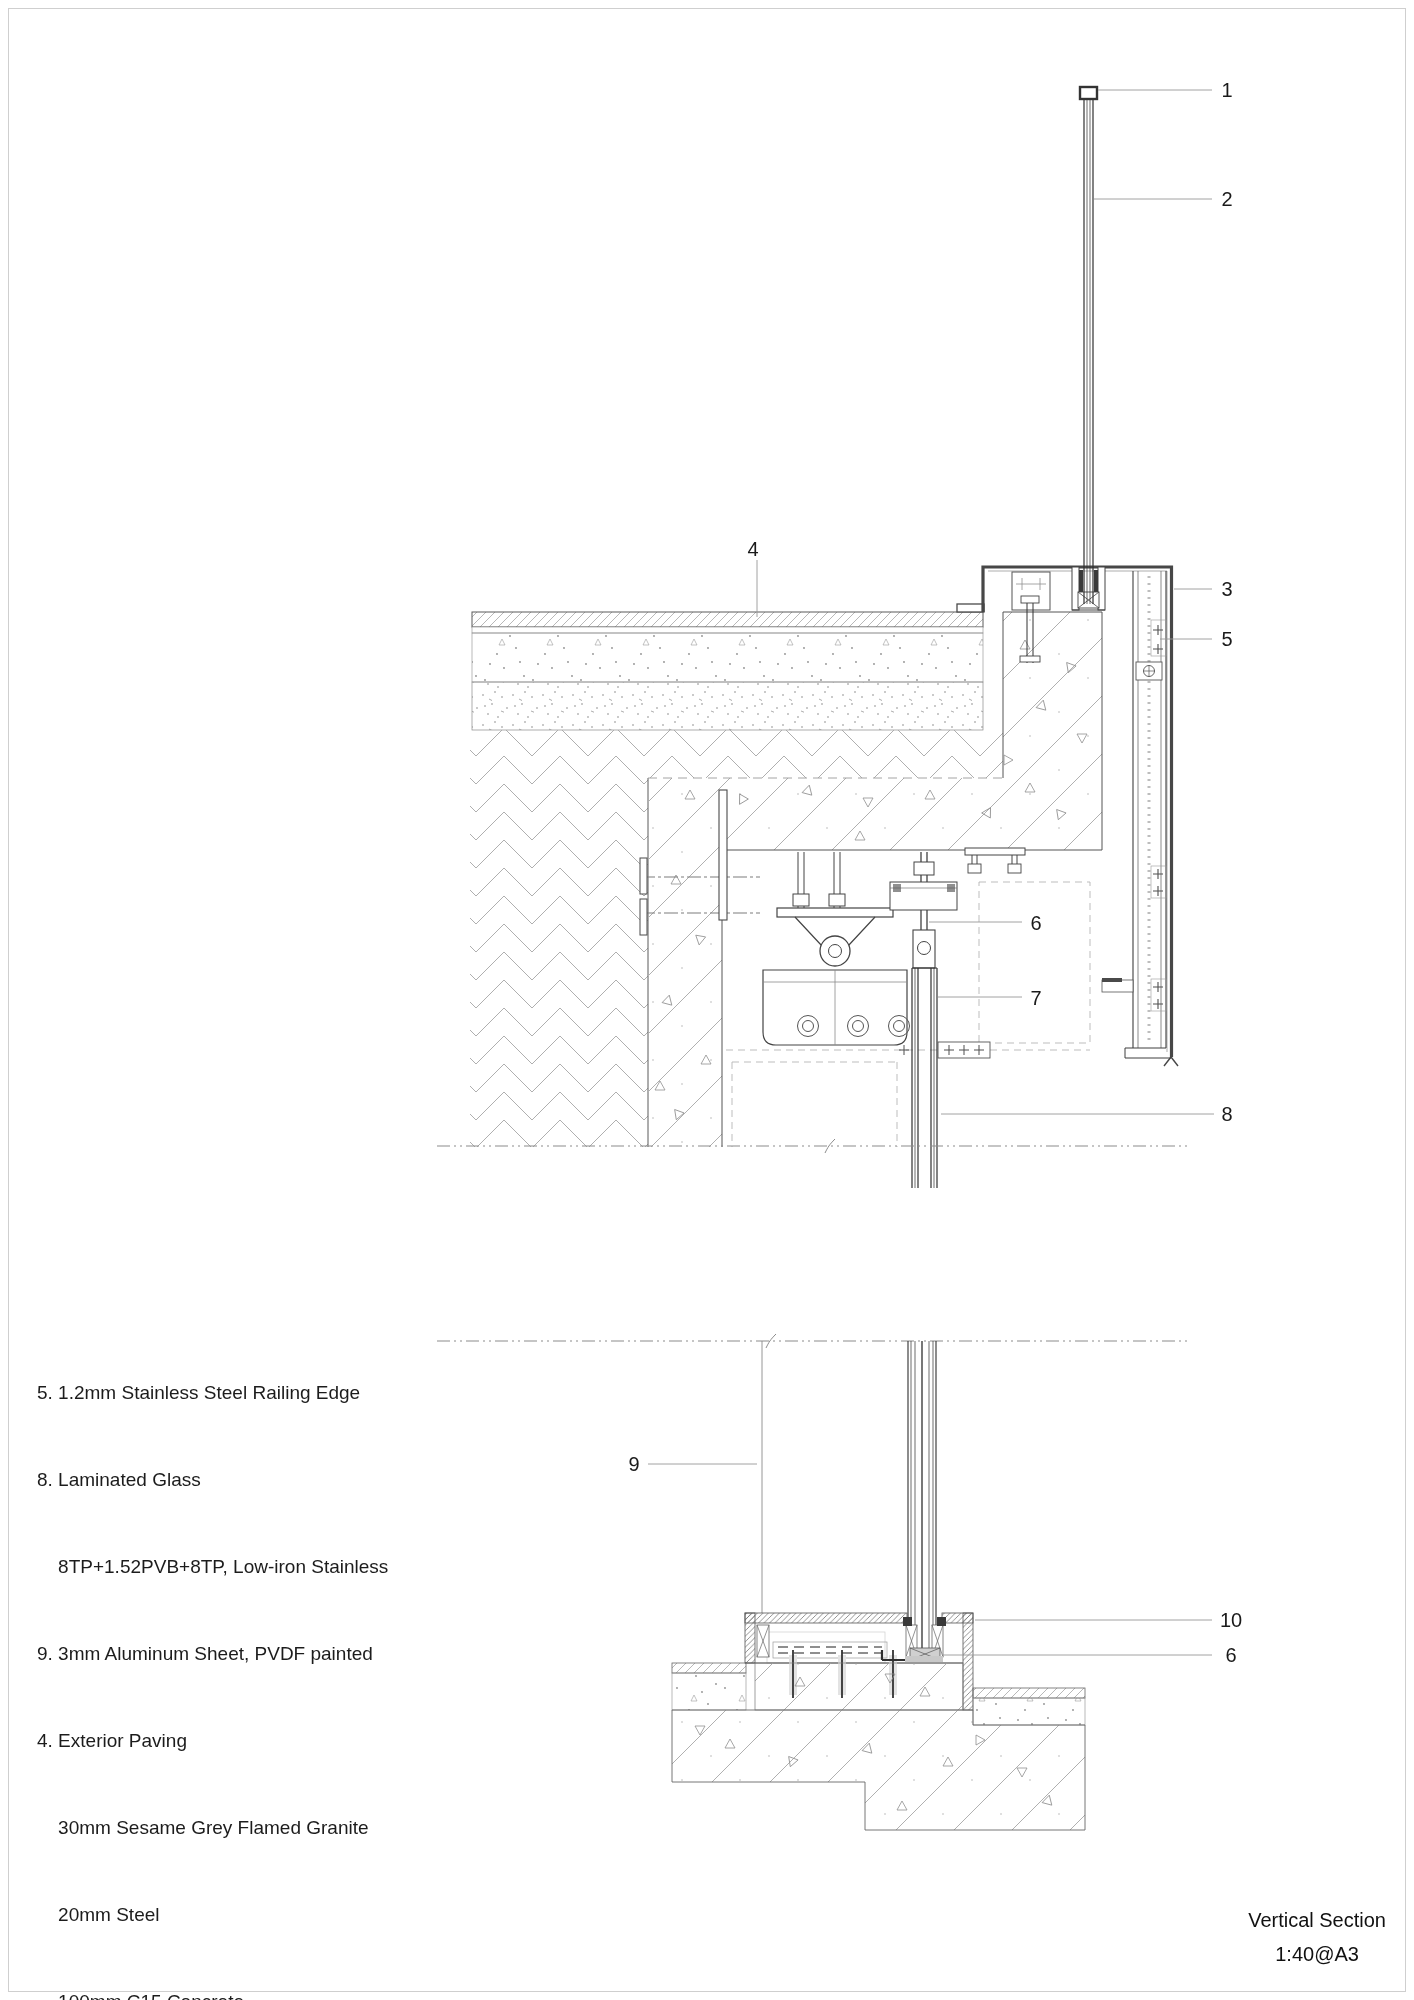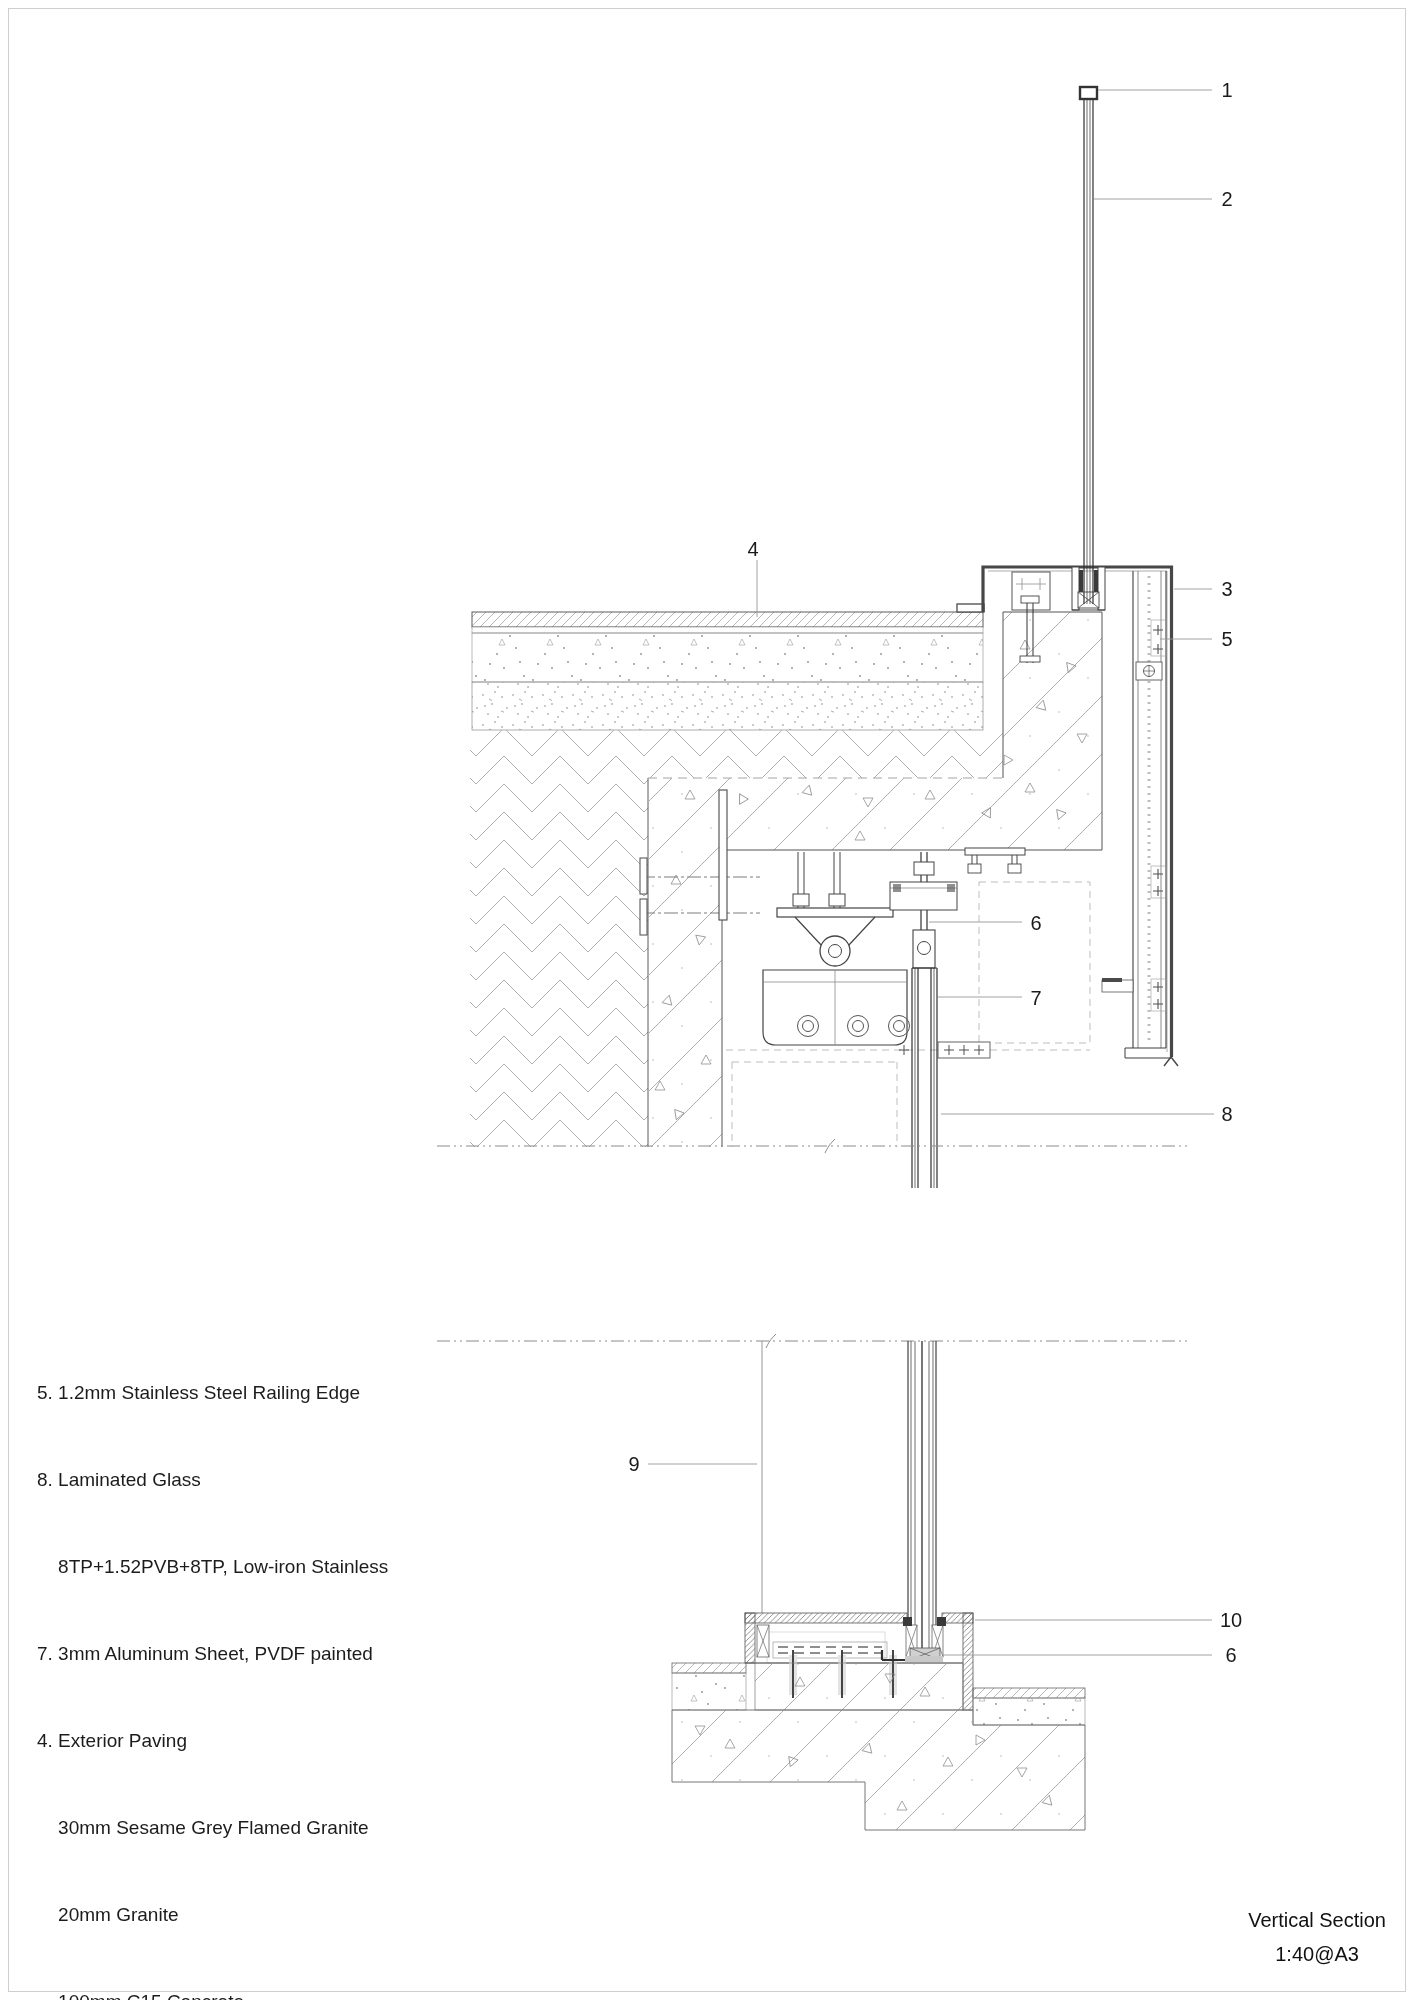--- a/index.html
+++ b/index.html
@@ -316,24 +316,24 @@
   <span class="callout" style="left:1227px;top:1114px">8</span>
   <span class="callout" style="left:634px;top:1464px">9</span>
   <span class="callout" style="left:1231px;top:1620px">10</span>
   <span class="callout" style="left:1231px;top:1655px">6</span>
 </div>
 
 <div class="legend">
   <div>5. 1.2mm Stainless Steel Railing Edge</div>
   <div>8. Laminated Glass</div>
   <div>    8TP+1.52PVB+8TP, Low-iron Stainless</div>
-  <div>7. 3mm Aluminum Sheet, PVDF painted</div>
+  <div>9. 3mm Aluminum Sheet, PVDF painted</div>
   <div>4. Exterior Paving</div>
   <div>    30mm Sesame Grey Flamed Granite</div>
-  <div>    20mm Granite</div>
+  <div>    20mm Steel</div>
   <div>    100mm C15 Concrete</div>
   
   
   
   
   
   
   
   
   

